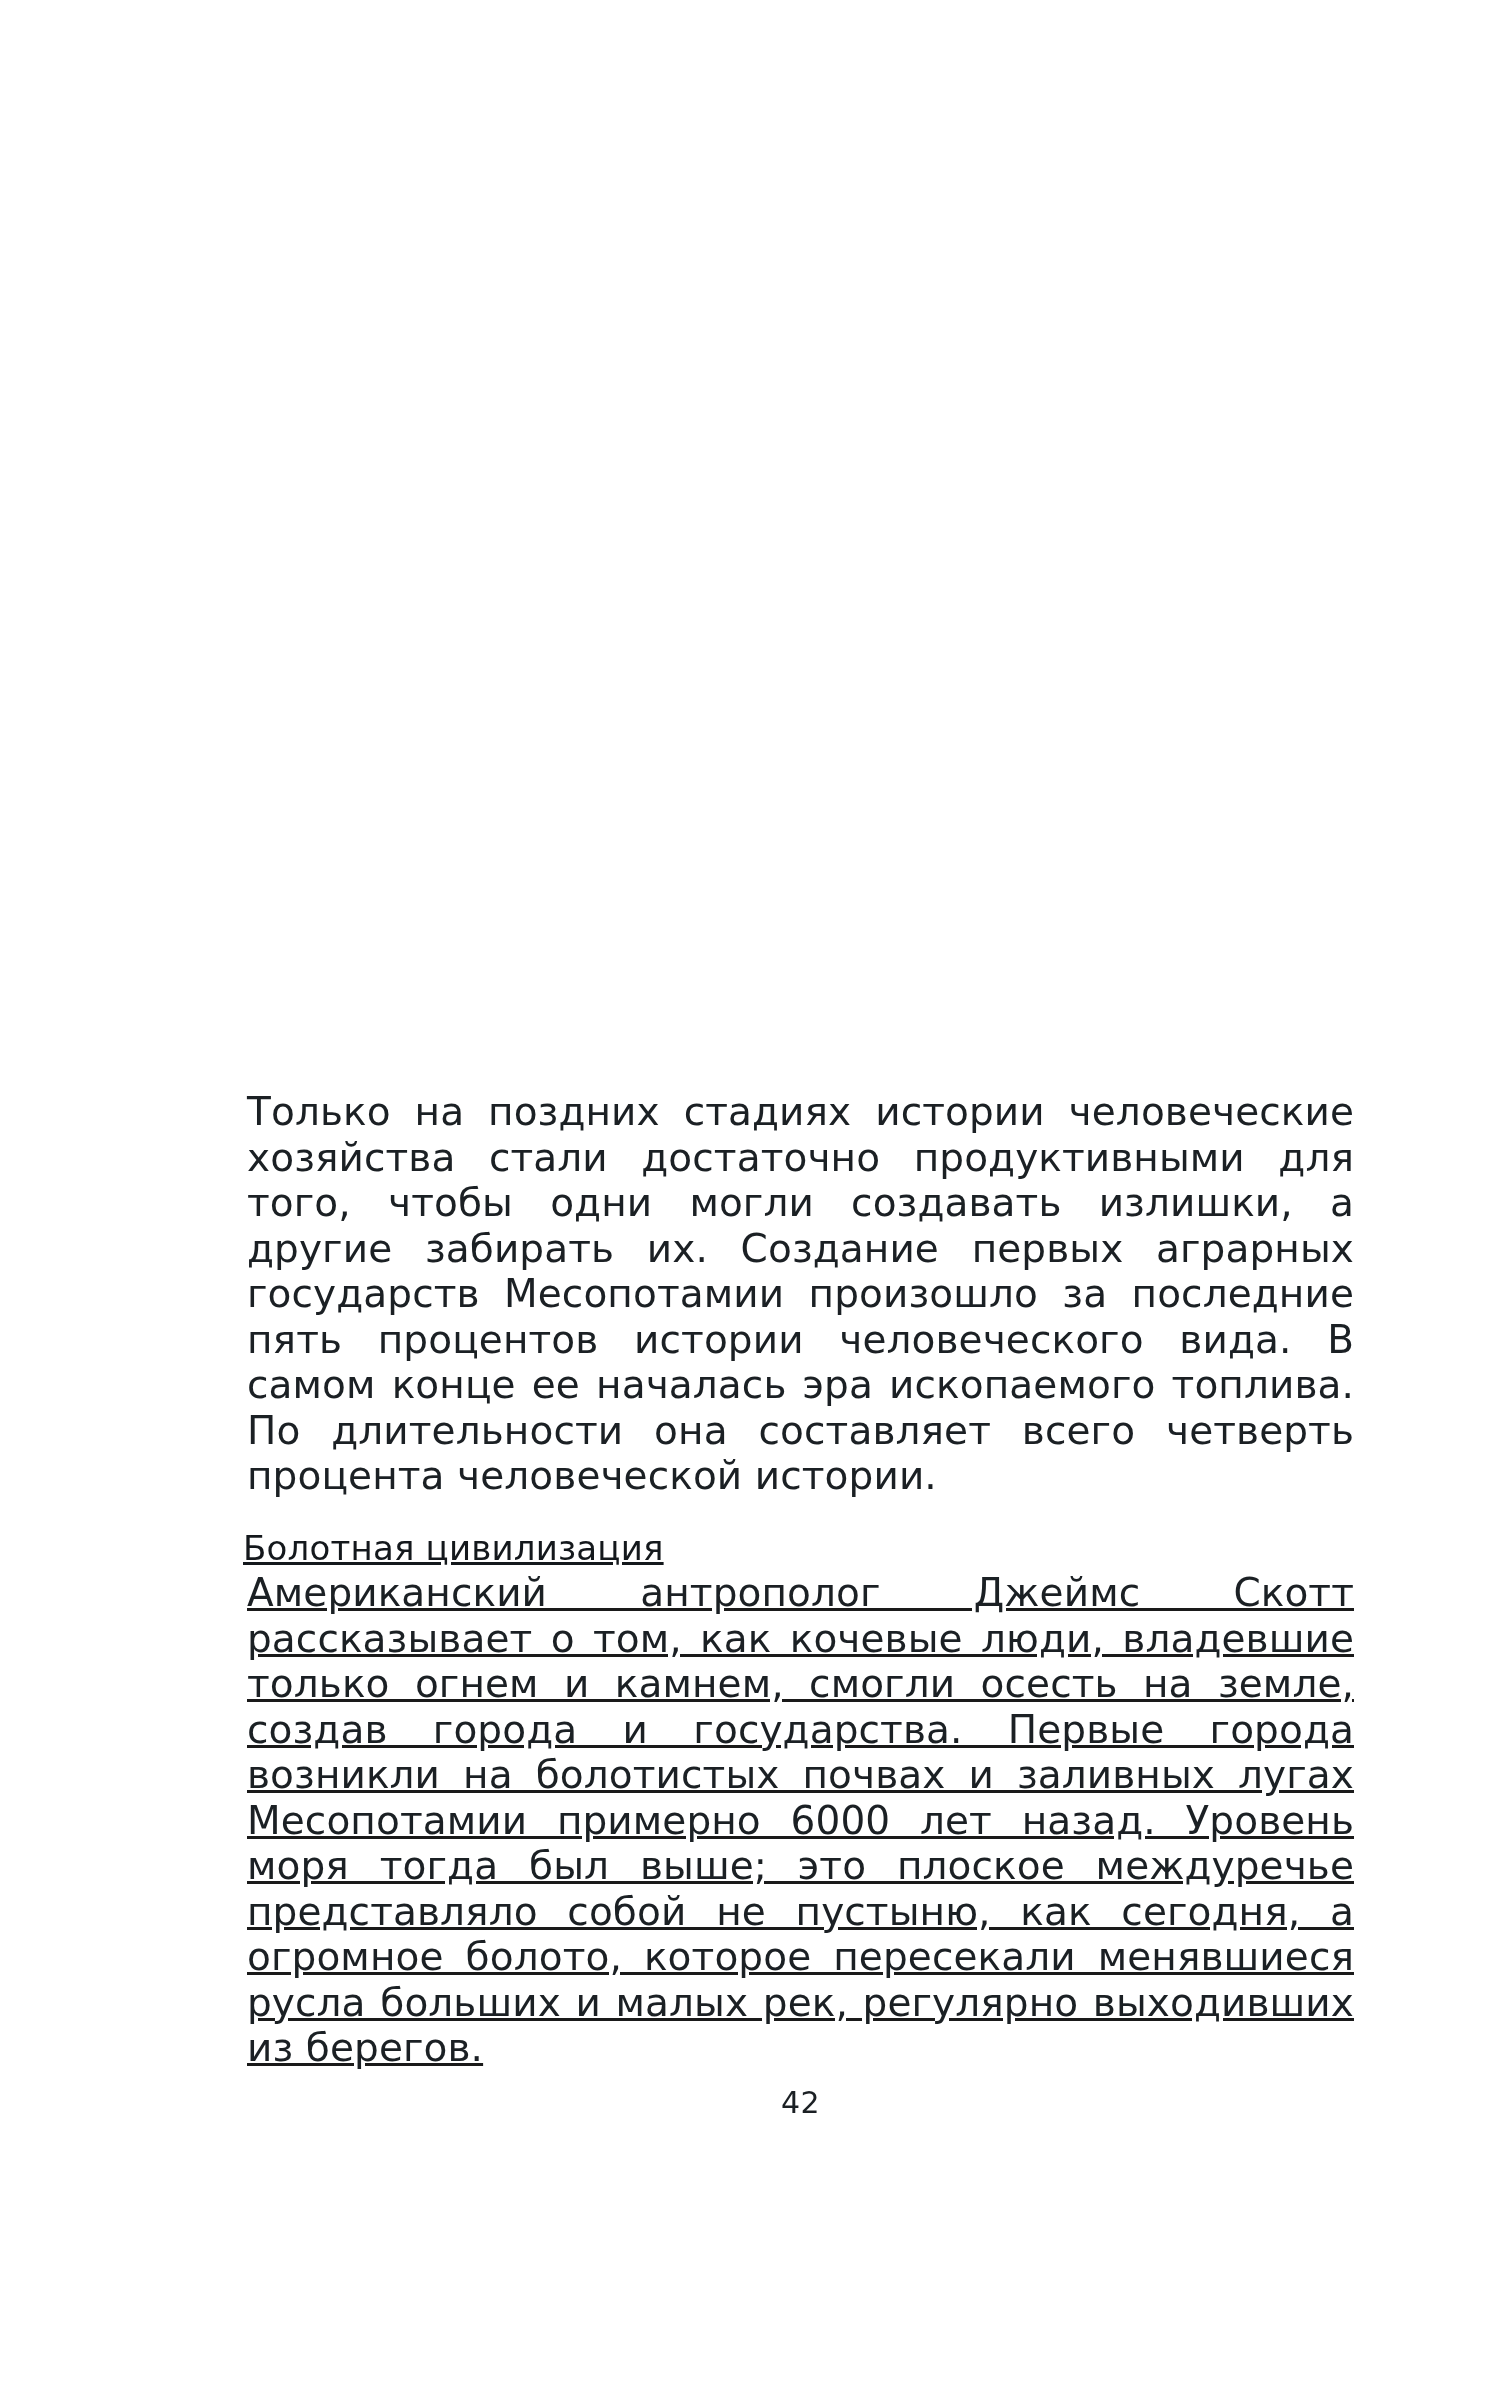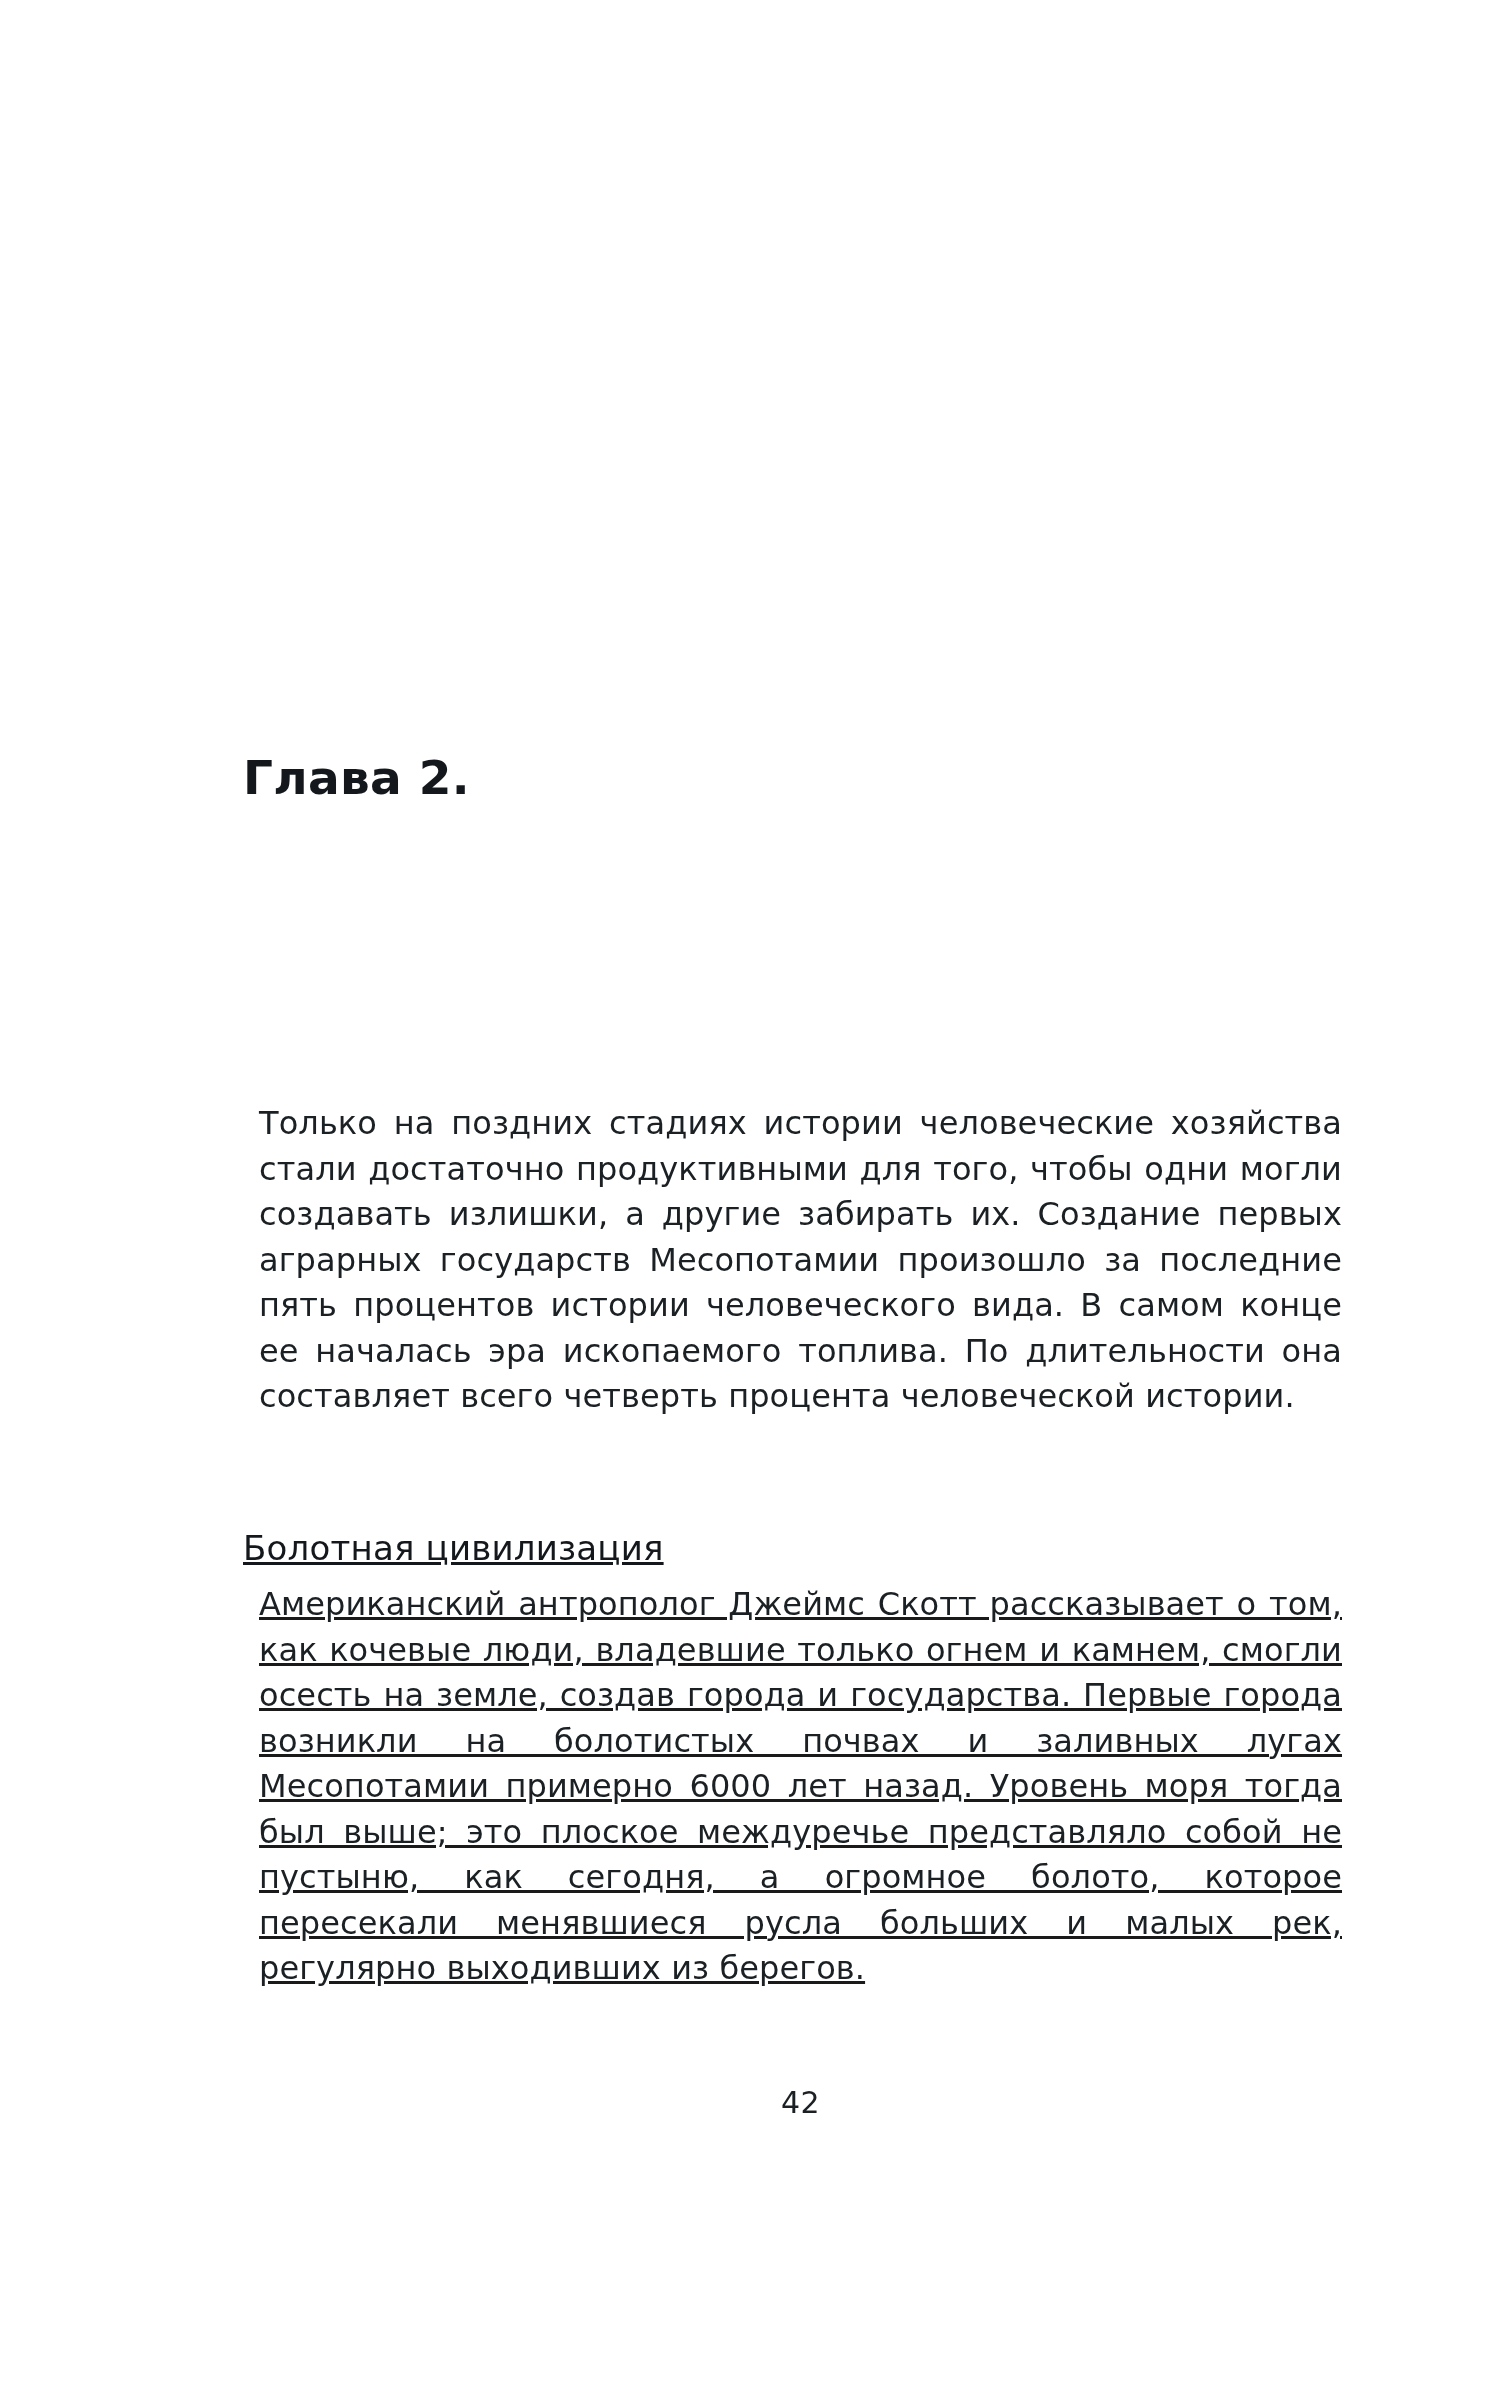--- a/index.html
+++ b/index.html
@@ -51,24 +51,24 @@
     line-height: 1.18;
     margin: 0;
     text-transform: uppercase;
   }
   .body-block {
     position: absolute;
     left: 0;
     width: 1115px;
   }
   .para {
-    font-size: 32px;
+    font-size: 39px;
     line-height: 45.5px;
     color: #1b2024;
-    margin: 16px;
+    margin: 4px;
     text-align: justify;
     text-justify: inter-word;
     letter-spacing: 0.1px;
     -webkit-hyphens: manual;
     hyphens: manual;
   }
   .intro {
     top: 1085px;
   }
   .section-heading {
@@ -98,21 +98,20 @@
     letter-spacing: 0.5px;
   }
 </style>
 </head>
 <body>
 
 <div class="page">
   <div class="content">
 
     <div class="chapter-head">
-      <div class="chapter-number">Глава 2.</div>
     </div>
 
     <div class="body-block intro">
       <p class="para">Только на поздних стадиях истории человеческие хозяйства стали достаточно продуктивными для того, чтобы одни могли создавать излишки, а другие забирать их. Создание первых аграрных государств Месопотамии произошло за последние пять процентов истории человеческого вида. В самом конце ее началась эра ископаемого топлива. По длительности она составляет всего четверть процента человеческой истории.</p>
     </div>
 
     <h2 class="section-heading">Болотная цивилизация</h2>
 
     <div class="body-block second">
       <p class="para">Американский антрополог Джеймс Скотт рассказывает о том, как кочевые люди, владевшие только огнем и камнем, смогли осесть на земле, создав города и государства. Первые города возникли на болотистых почвах и заливных лугах Месопотамии примерно 6000 лет назад. Уровень моря тогда был выше; это плоское междуречье представляло собой не пустыню, как сегодня, а огромное болото, которое пересекали менявшиеся русла больших и малых рек, регулярно выходивших из берегов.</p>

